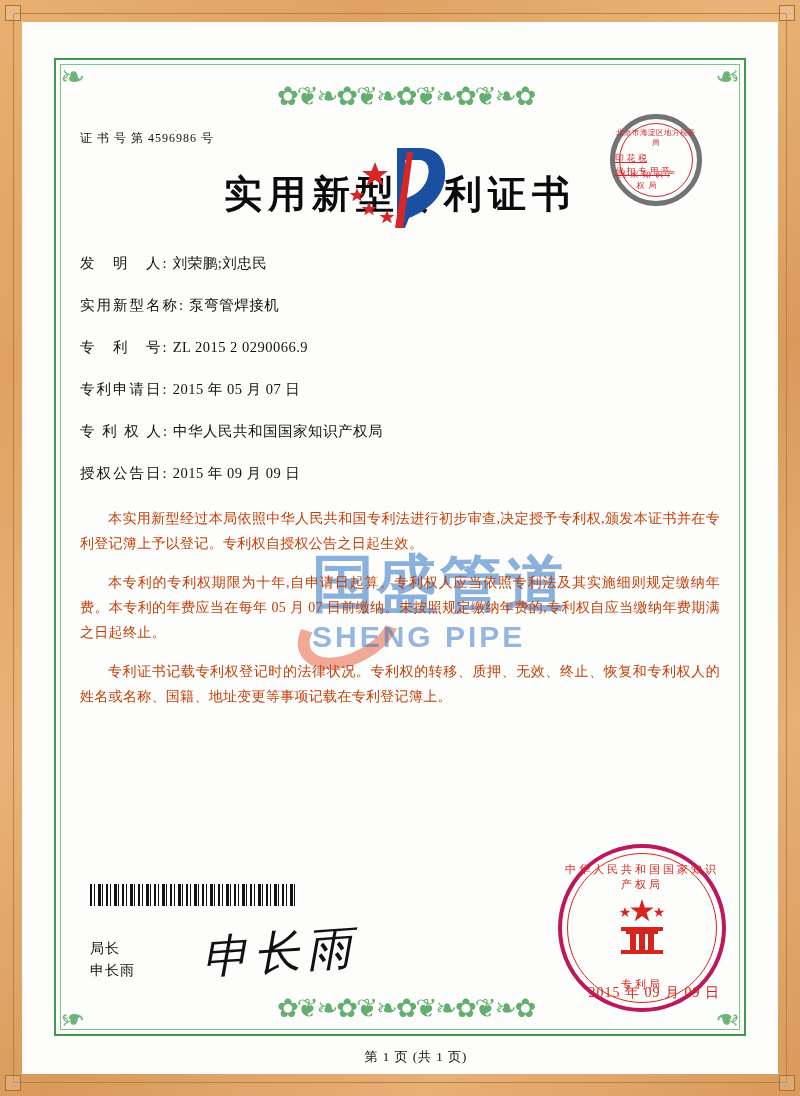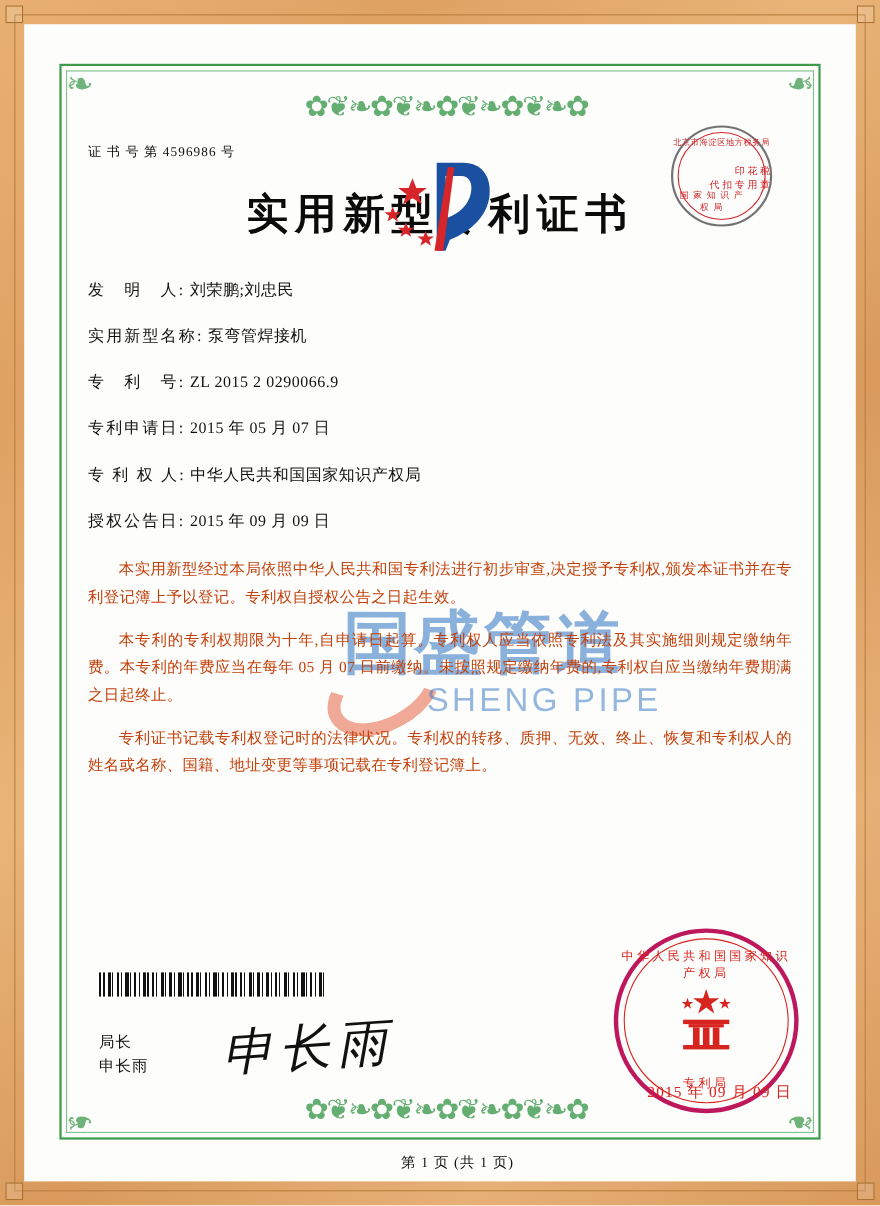--- a/index.html
+++ b/index.html
@@ -100,37 +100,38 @@
     left: 50%; top: 48px;
     transform: translateX(-50%);
     width: 130px; height: 95px;
   }
 
   
   .stamp-top {
     position: absolute;
     right: 18px; top: 22px;
     width: 92px; height: 92px;
-    border: 2px solid #737373;
+    border: 5px solid #737373;
     border-radius: 50%;
     color: #d0262b;
   }
   .stamp-top .ring {
     position: absolute; left: 4px; top: 4px; right: 4px; bottom: 4px;
     border: 1px solid #d0262b; border-radius: 50%;
   }
   .stamp-top .st-arc {
     position: absolute; left: 0; right: 0; top: 9px;
     text-align: center; font-size: 7.5px; letter-spacing: .5px;
     font-family: "Liberation Sans", sans-serif;
   }
   .stamp-top .st-mid {
     position: absolute; left: 0; right: 0; top: 33px;
-    text-align: right; font-size: 9px; line-height: 13px;
+    text-align: left; font-size: 9px; line-height: 13px;
     font-family: "Liberation Sans", sans-serif;
+    text-decoration: underline;
   }
   .stamp-top .st-bot {
     position: absolute; left: 0; right: 18px; bottom: 10px;
     text-align: center; font-size: 8px; letter-spacing: 1px;
     font-family: "Liberation Sans", sans-serif;
   }
 
   .title {
     text-align: center;
     font-size: 38px;
@@ -251,26 +252,25 @@
   .wm-cn {
     font-size: 62px;
     font-weight: bold;
     color: #2e72c4;
     opacity: .55;
     letter-spacing: 2px;
     font-family: "DejaVu Sans", sans-serif;
   }
   .wm-en {
     font-size: 30px;
-    font-weight: normal;
+    font-weight: bold;
     color: #2e72c4;
     opacity: .5;
     letter-spacing: 3px;
     margin-top: -6px;
-    margin-left: 76px;
     font-family: "Liberation Sans", sans-serif;
   }
   .wm-swoosh {
     position: absolute;
     left: -18px; top: 52px;
     width: 110px; height: 70px;
     border: 12px solid #e2451f;
     border-radius: 50%;
     border-right-color: transparent;
     border-top-color: transparent;

